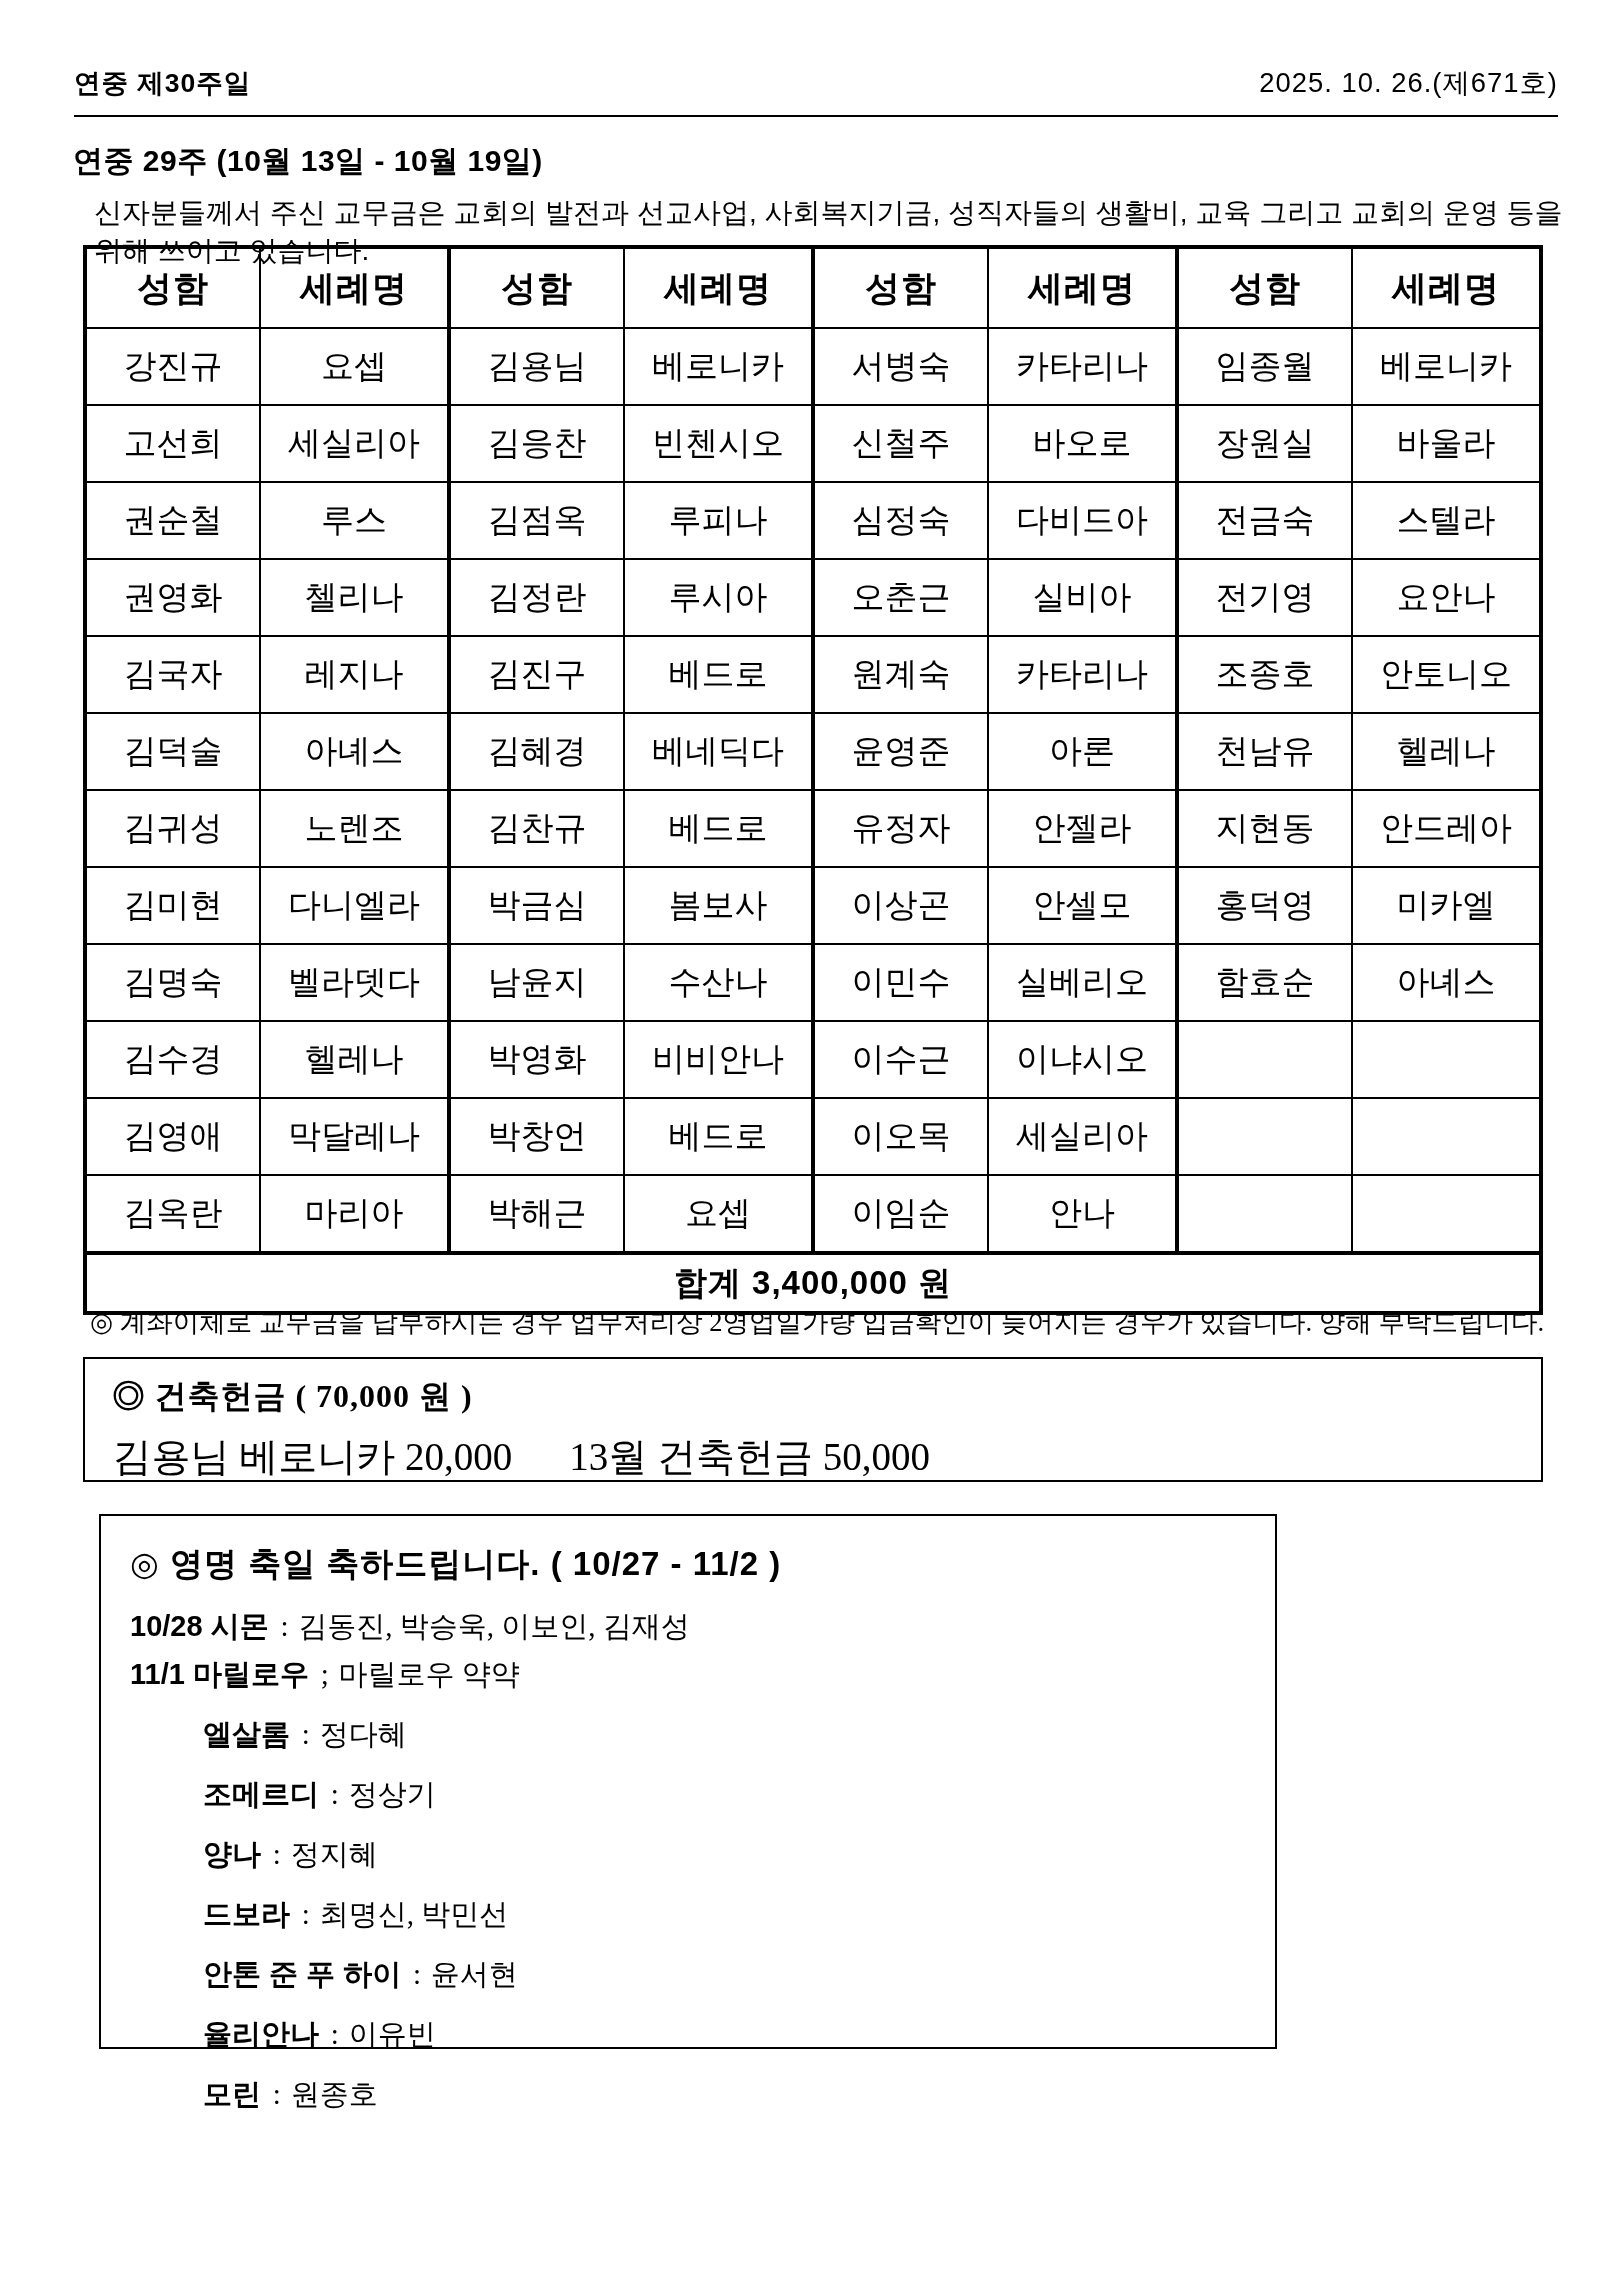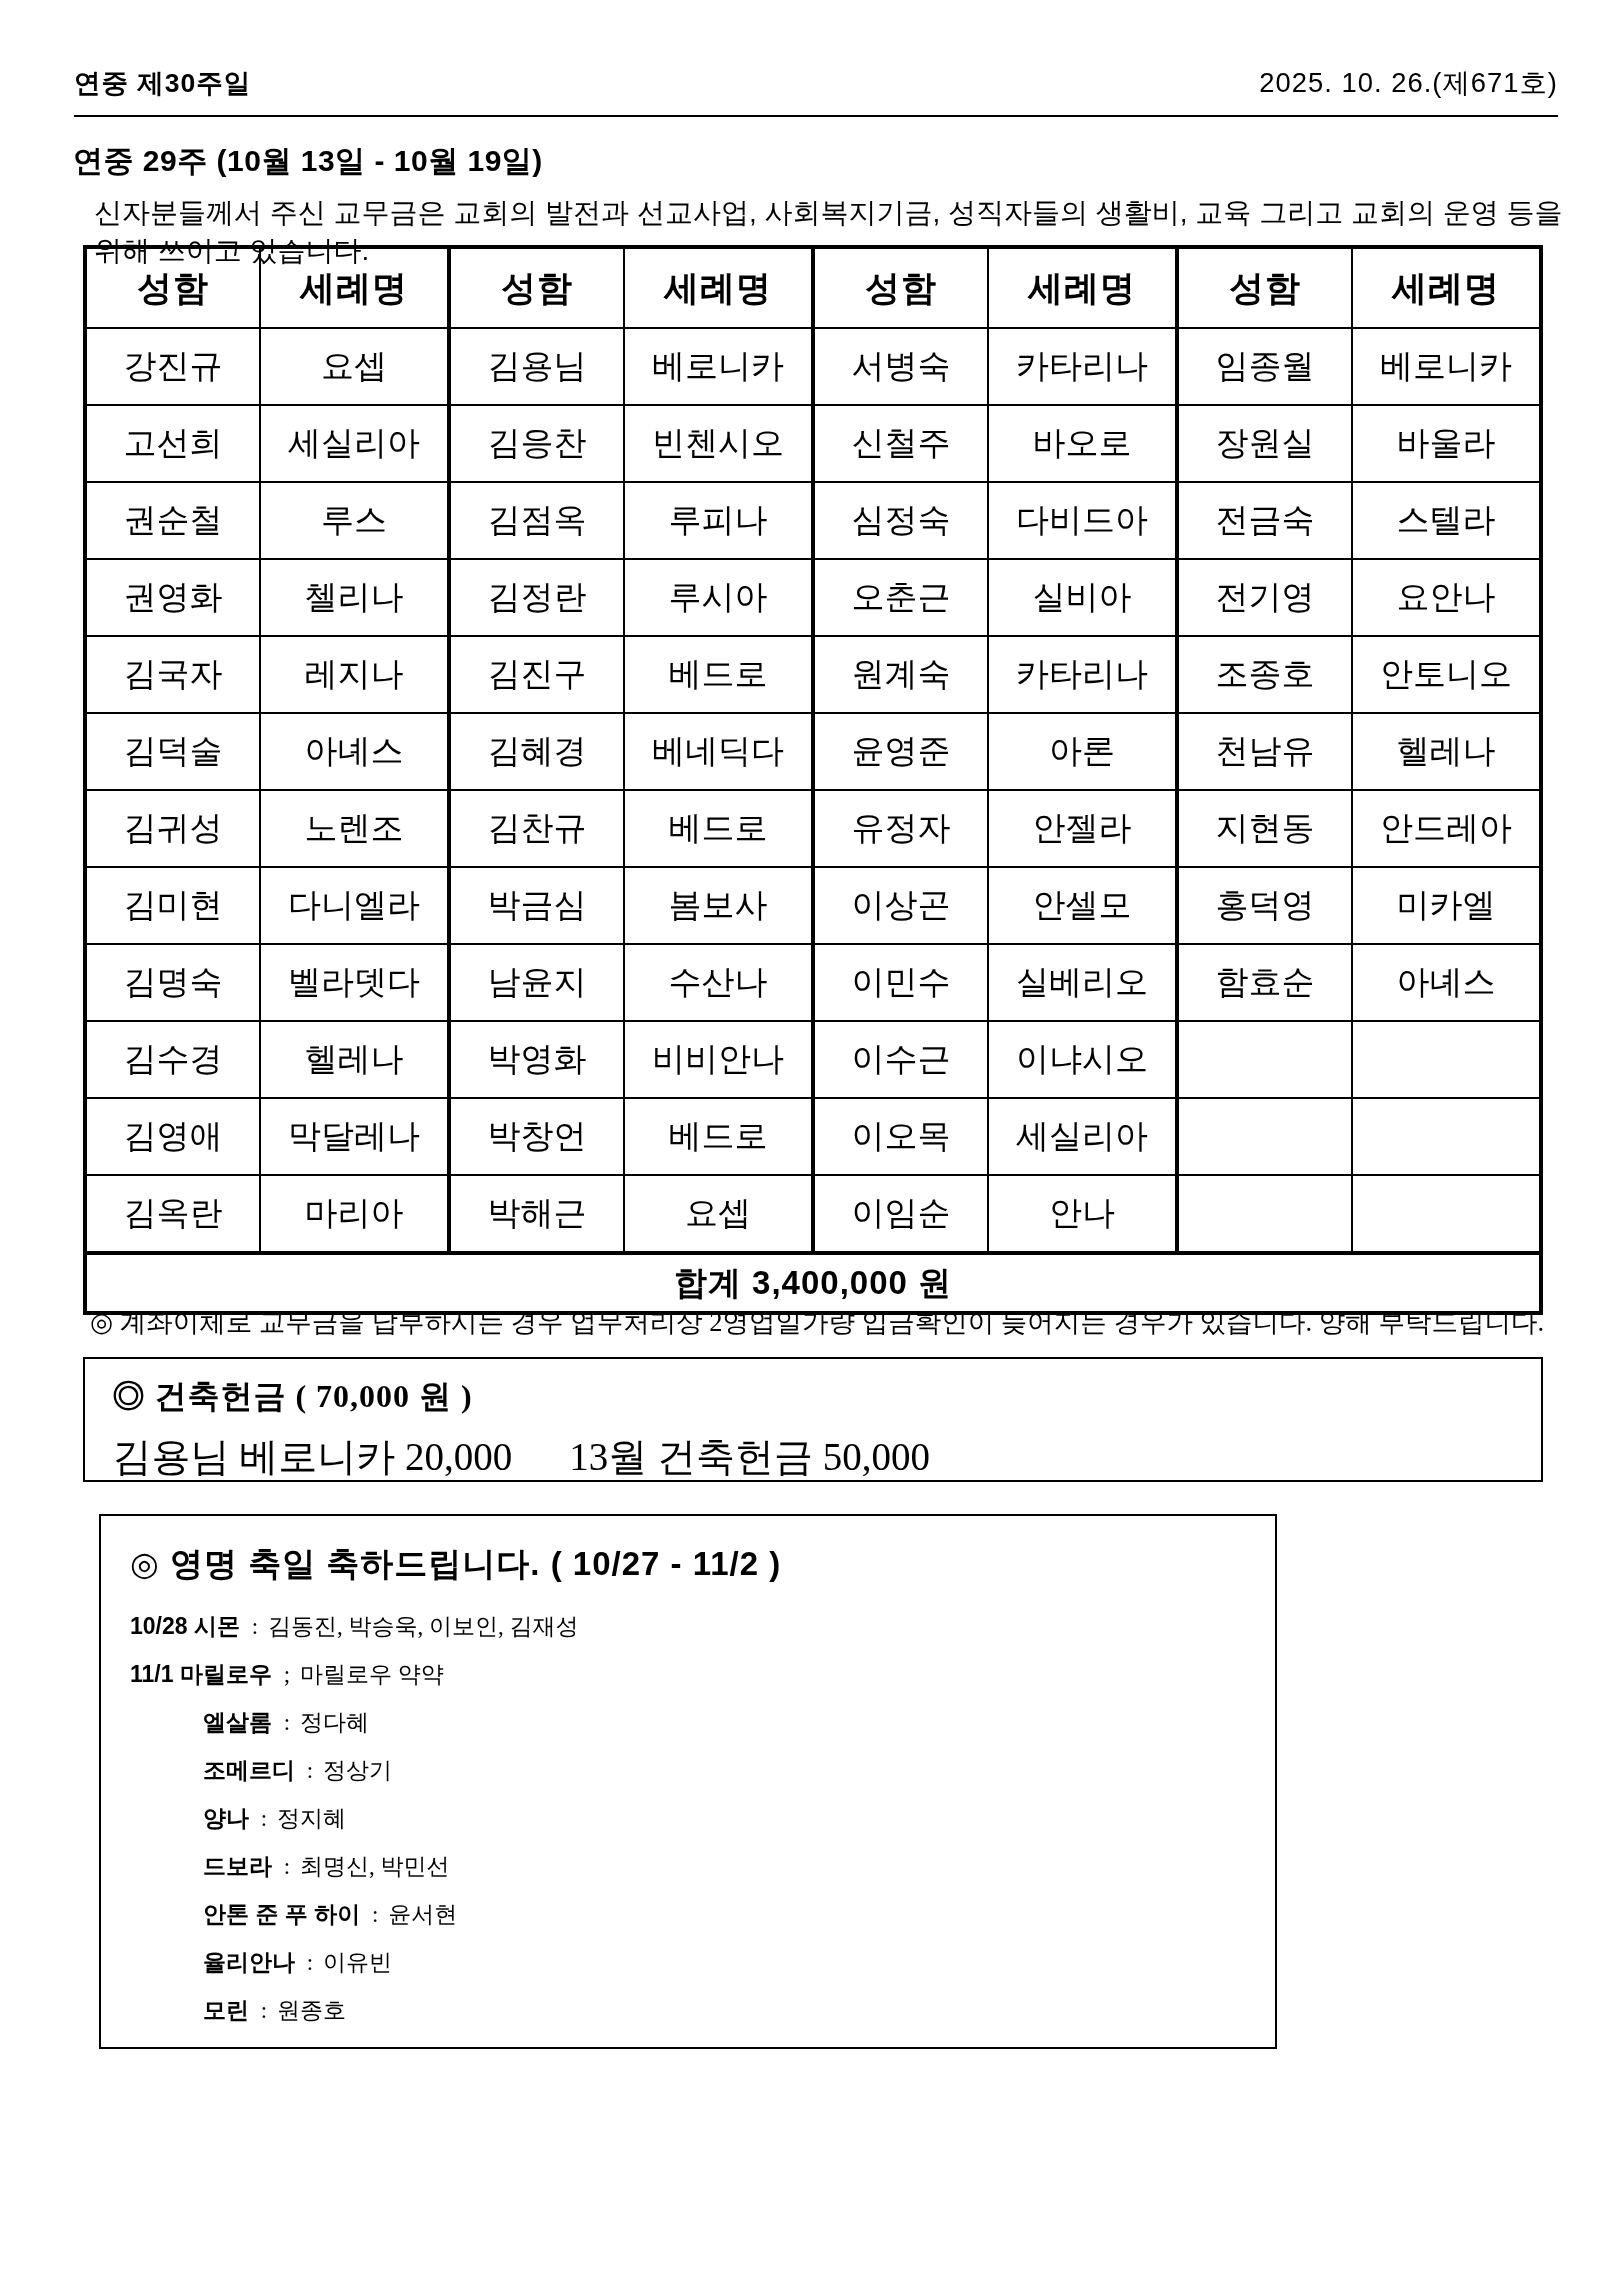--- a/index.html
+++ b/index.html
@@ -97,23 +97,23 @@
     border:2.9px solid #000;box-sizing:border-box;
     padding:25.5px 29px 0 29px;
   }
   .feast-title{
     font-family:"Liberation Sans","DejaVu Sans",sans-serif;
     font-weight:700;font-size:33px;letter-spacing:1px;
     margin-bottom:15.7px;
   }
   .feast-line{
     height:48px;line-height:48px;
-    font-size:23px;white-space:nowrap;
-  }
-  .feast-line.indent{padding-left:73px;}
+    font-size:29px;white-space:nowrap;
+  }
+  .feast-line.indent{padding-left:73px;margin-top:12px;}
   .feast-label{
     font-family:"Liberation Sans","DejaVu Sans",sans-serif;
     font-weight:700;
   }
   .feast-sep{
     font-family:"Liberation Serif","DejaVu Serif",serif;
     padding:0 9.8px 0 11.8px;
   }
   .feast-names{
     font-family:"Liberation Serif","DejaVu Serif",serif;

